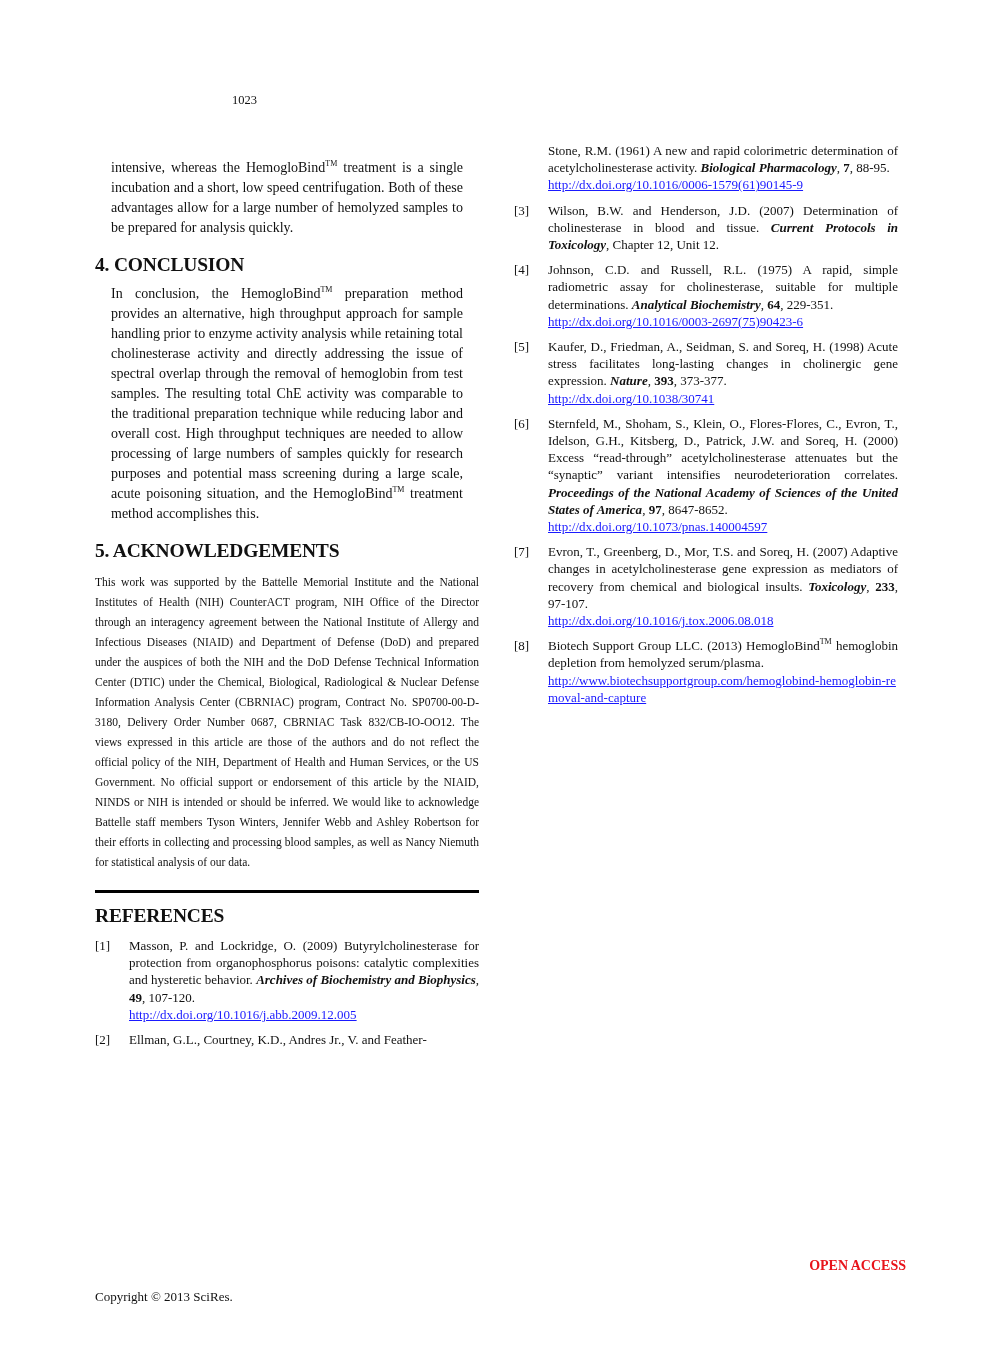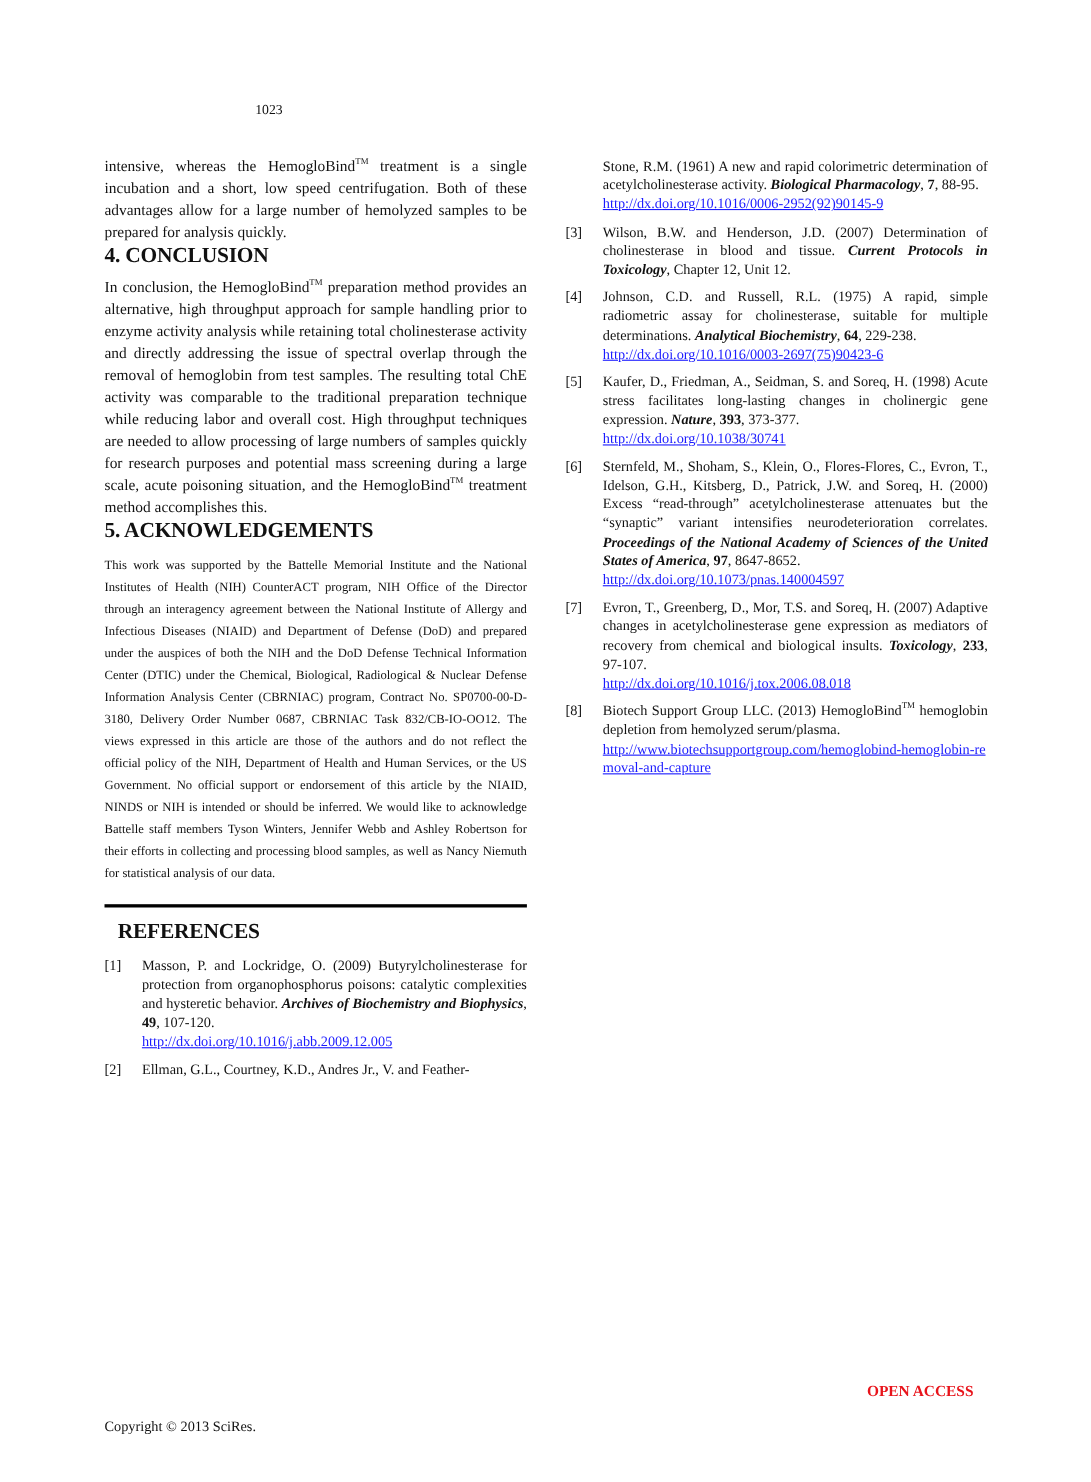--- a/index.html
+++ b/index.html
@@ -2,75 +2,75 @@
 <html><head>
 <meta charset="utf-8">
 <style>
   html, body { margin: 0; padding: 0; background: #ffffff; }
   body { width: 992px; height: 1347px; position: relative; font-family: "Liberation Serif", "DejaVu Serif", serif; color: #111; overflow: hidden; }
   .running-header { position: absolute; top: 93px; left: 232px; width: 666px; font-size: 12.5px; display: flex; justify-content: space-between; }
   .running-header i { font-style: italic; }
   .col { position: absolute; top: 142px; width: 384px; }
   .col-left { left: 95px; }
   .col-right { left: 514px; top: 142px; width: 384px; }
-  p.body { margin: 0; font-size: 14px; line-height: 20px; text-align: justify; }
+  p.body { margin: 16px; font-size: 14px; line-height: 20px; text-align: justify; }
   sup { font-size: 8px; vertical-align: 6px; line-height: 0; }
   h2 { margin: 0; font-size: 19.5px; font-weight: bold; letter-spacing: -0.2px; }
   p.ack { margin: 0; font-size: 11.5px; line-height: 20px; text-align: justify; }
   .rule { height: 3px; background: #000; margin: 0; }
   .ref { display: flex; font-size: 13px; line-height: 17.2px; margin: 0; }
   .ref .num { width: 34px; flex: none; }
   .ref .txt { flex: 1; text-align: justify; }
   .ref i { font-style: italic; font-weight: bold; }
   .ref a { color: #1a1aff; text-decoration: underline; word-break: break-all; }
   .footer-left { position: absolute; top: 1289px; left: 95px; font-size: 13px; }
-  .footer-right { position: absolute; top: 1258px; right: 107px; font-size: 14px; font-weight: bold; color: #e8141b; }
+  .footer-right { position: absolute; top: 1258px; right: 86px; font-size: 14px; font-weight: bold; color: #e8141b; }
 </style>
 </head>
 <body>
 
 <div class="running-header">
   <span>1023</span>
 </div>
 
 <div class="col col-left">
   <p class="body"><span>intensive, whereas the HemogloBind</span><sup>TM</sup><span> treatment is a single incubation and a short, low speed centrifugation. Both of these advantages allow for a large number of hemolyzed samples to be prepared for analysis quickly.</span></p>
 
   <h2 style="">4. CONCLUSION</h2>
   <p class="body" style="margin-top:8px;"><span>In conclusion, the HemogloBind</span><sup>TM</sup><span> preparation method provides an alternative, high throughput approach for sample handling prior to enzyme activity analysis while retaining total cholinesterase activity and directly addressing the issue of spectral overlap through the removal of hemoglobin from test samples. The resulting total ChE activity was comparable to the traditional preparation technique while reducing labor and overall cost. High throughput techniques are needed to allow processing of large numbers of samples quickly for research purposes and potential mass screening during a large scale, acute poisoning situation, and the HemogloBind</span><sup>TM</sup><span> treatment method accomplishes this.</span></p>
 
   <h2 style="">5. ACKNOWLEDGEMENTS</h2>
   <p class="ack" style="margin-top:10px;">This work was supported by the Battelle Memorial Institute and the National Institutes of Health (NIH) CounterACT program, NIH Office of the Director through an interagency agreement between the National Institute of Allergy and Infectious Diseases (NIAID) and Department of Defense (DoD) and prepared under the auspices of both the NIH and the DoD Defense Technical Information Center (DTIC) under the Chemical, Biological, Radiological &amp; Nuclear Defense Information Analysis Center (CBRNIAC) program, Contract No. SP0700-00-D-3180, Delivery Order Number 0687, CBRNIAC Task 832/CB-IO-OO12. The views expressed in this article are those of the authors and do not reflect the official policy of the NIH, Department of Health and Human Services, or the US Government. No official support or endorsement of this article by the NIAID, NINDS or NIH is intended or should be inferred. We would like to acknowledge Battelle staff members Tyson Winters, Jennifer Webb and Ashley Robertson for their efforts in collecting and processing blood samples, as well as Nancy Niemuth for statistical analysis of our data.</p>
 
   <div class="rule" style="margin-top:18px;"></div>
 
-  <h2 style="margin-top:12px;margin-left:12px;">REFERENCES</h2>
+  <h2 style="margin-top:12px;">REFERENCES</h2>
 
   <div class="ref" style="margin-top:10px;">
     <span class="num">[1]</span>
     <span class="txt"><span>Masson, P. and Lockridge, O. (2009) Butyrylcholinesterase for protection from organophosphorus poisons: catalytic complexities and hysteretic behavior. </span><i>Archives of Biochemistry and Biophysics</i>, <b>49</b><span>, 107-120.</span><br><a>http://dx.doi.org/10.1016/j.abb.2009.12.005</a></span>
   </div>
   <div class="ref" style="margin-top:8px;">
     <span class="num">[2]</span>
     <span class="txt">Ellman, G.L., Courtney, K.D., Andres Jr., V. and Feather-</span>
   </div>
 </div>
 
 <div class="col col-right">
   <div class="ref">
     <span class="num"></span>
-    <span class="txt"><span>Stone, R.M. (1961) A new and rapid colorimetric determination of acetylcholinesterase activity. </span><i>Biological Pharmacology</i>, <b>7</b><span>, 88-95.</span><br><a>http://dx.doi.org/10.1016/0006-2952(92)90145-9</a></span>
+    <span class="txt"><span>Stone, R.M. (1961) A new and rapid colorimetric determination of acetylcholinesterase activity. </span><i>Biological Pharmacology</i>, <b>7</b><span>, 88-95.</span><br><a>http://dx.doi.org/10.1016/0006-1579(61)90145-9</a></span>
   </div>
   <div class="ref" style="margin-top:8px;">
     <span class="num">[3]</span>
     <span class="txt"><span>Wilson, B.W. and Henderson, J.D. (2007) Determination of cholinesterase in blood and tissue. </span><i>Current Protocols in Toxicology</i><span>, Chapter 12, Unit 12.</span></span>
   </div>
   <div class="ref" style="margin-top:8px;">
     <span class="num">[4]</span>
-    <span class="txt"><span>Johnson, C.D. and Russell, R.L. (1975) A rapid, simple radiometric assay for cholinesterase, suitable for multiple determinations. </span><i>Analytical Biochemistry</i>, <b>64</b><span>, 229-238.</span><br><a>http://dx.doi.org/10.1016/0003-2697(75)90423-6</a></span>
+    <span class="txt"><span>Johnson, C.D. and Russell, R.L. (1975) A rapid, simple radiometric assay for cholinesterase, suitable for multiple determinations. </span><i>Analytical Biochemistry</i>, <b>64</b><span>, 229-351.</span><br><a>http://dx.doi.org/10.1016/0003-2697(75)90423-6</a></span>
   </div>
   <div class="ref" style="margin-top:8px;">
     <span class="num">[5]</span>
     <span class="txt"><span>Kaufer, D., Friedman, A., Seidman, S. and Soreq, H. (1998) Acute stress facilitates long-lasting changes in cholinergic gene expression. </span><i>Nature</i>, <b>393</b><span>, 373-377.</span><br><a>http://dx.doi.org/10.1038/30741</a></span>
   </div>
   <div class="ref" style="margin-top:8px;">
     <span class="num">[6]</span>
     <span class="txt"><span>Sternfeld, M., Shoham, S., Klein, O., Flores-Flores, C., Evron, T., Idelson, G.H., Kitsberg, D., Patrick, J.W. and Soreq, H. (2000) Excess “read-through” acetylcholinesterase attenuates but the “synaptic” variant intensifies neurodeterioration correlates. </span><i>Proceedings of the National Academy of Sciences of the United States of America</i>, <b>97</b><span>, 8647-8652.</span><br><a>http://dx.doi.org/10.1073/pnas.140004597</a></span>
   </div>
   <div class="ref" style="margin-top:8px;">

